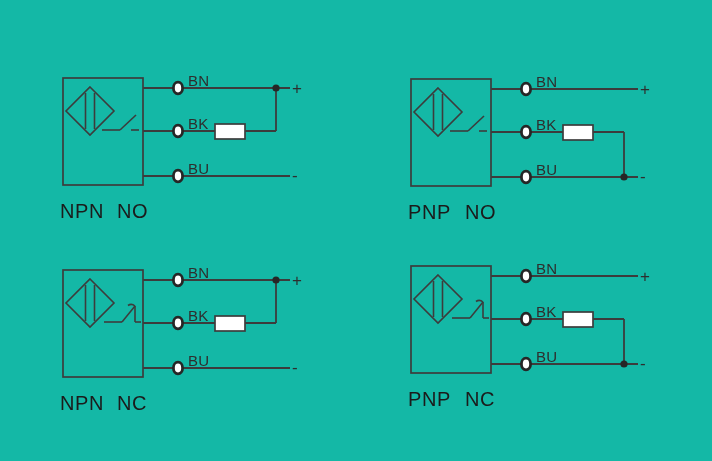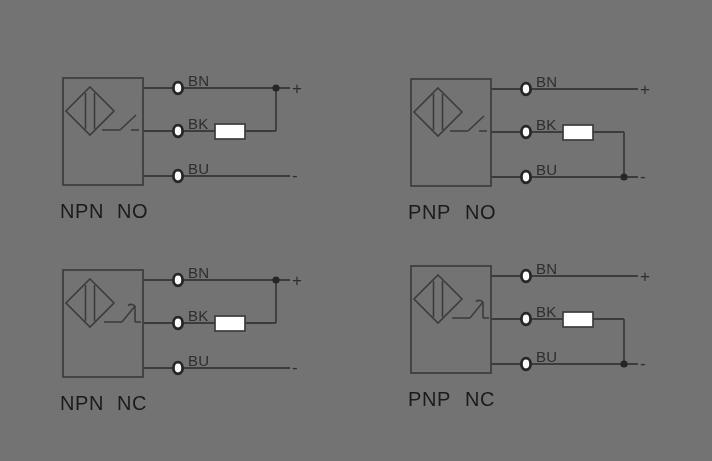--- a/index.html
+++ b/index.html
@@ -5,21 +5,21 @@
   html, body {
     margin: 0;
     padding: 0;
     background: #ffffff;
     font-family: "Liberation Sans", "DejaVu Sans", sans-serif;
   }
   .canvas {
     position: relative;
     width: 712px;
     height: 461px;
-    background: #737373;
+    background: #14b8a6;
     overflow: hidden;
   }
   figure.quad {
     position: absolute;
     margin: 0;
     padding: 0;
     width: 300px;
     height: 175px;
   }
   .wire, .frame, .sym {

